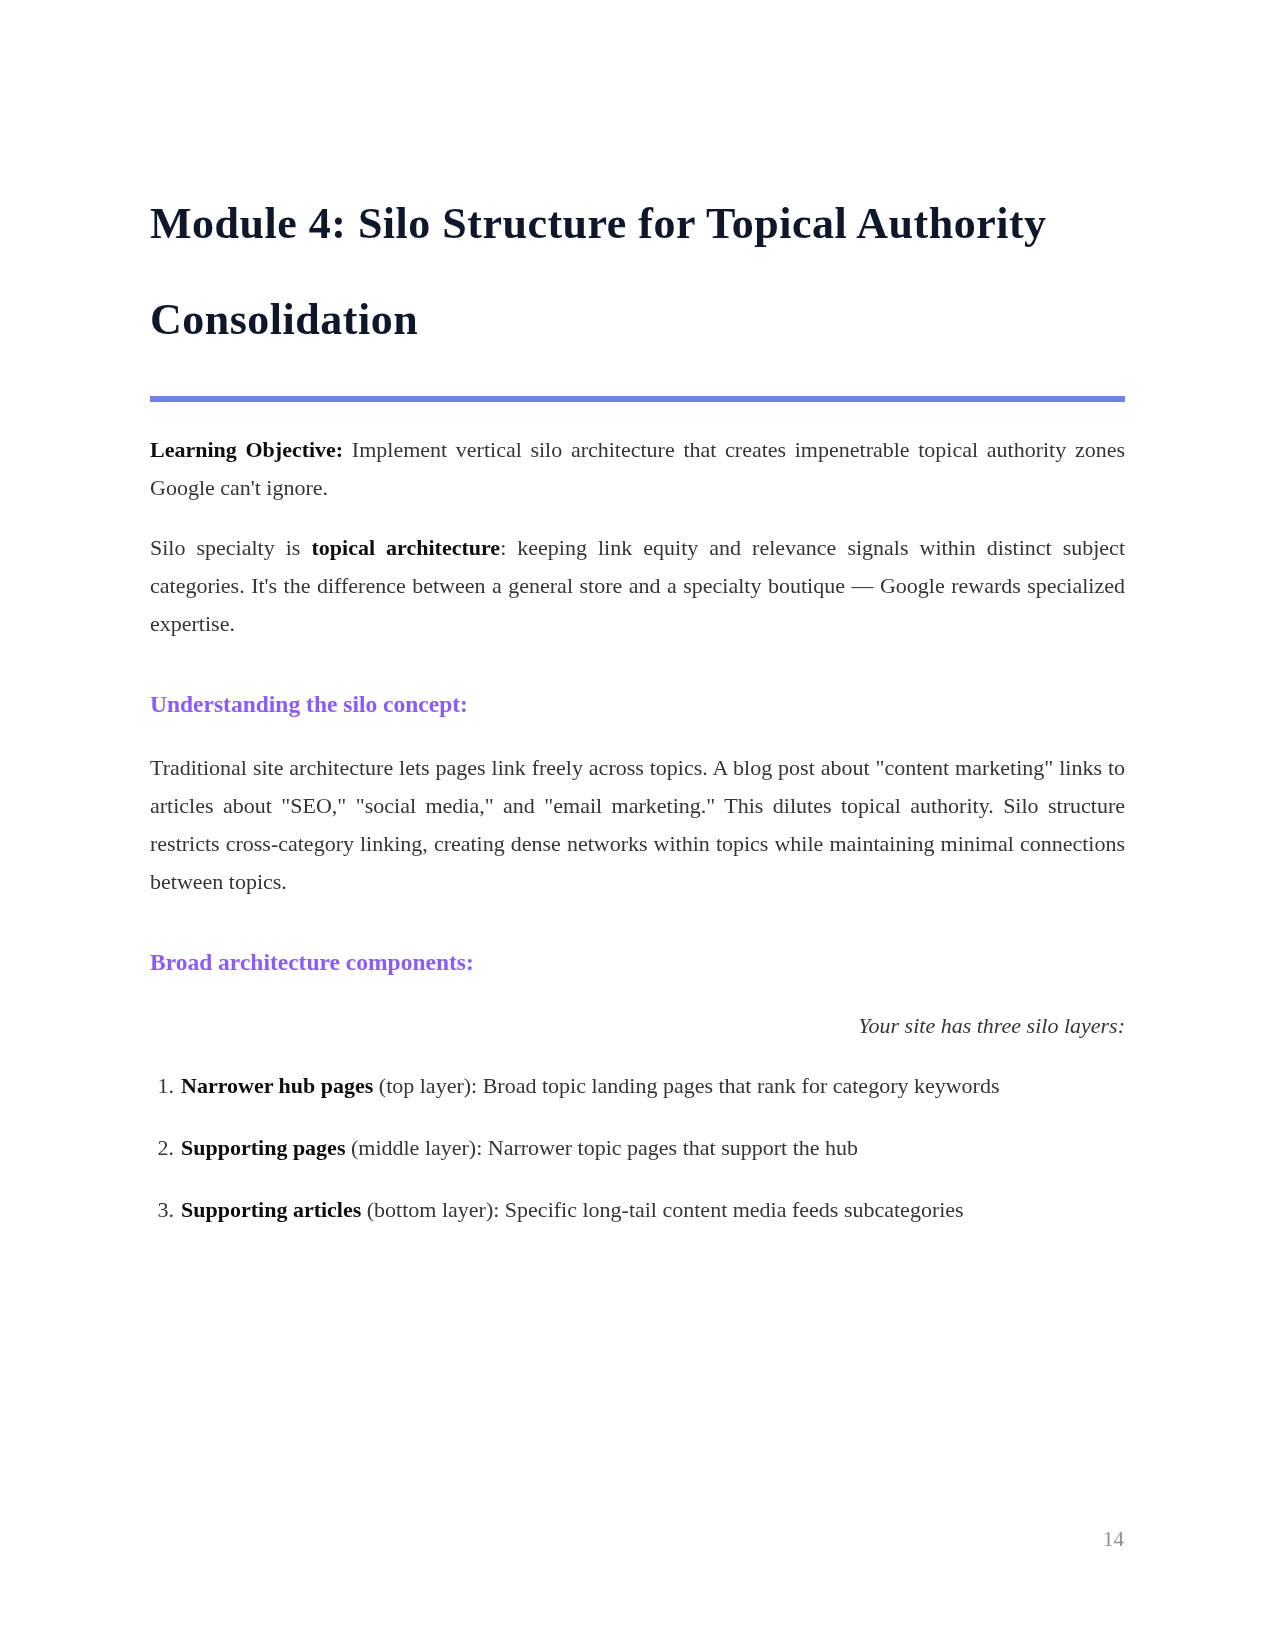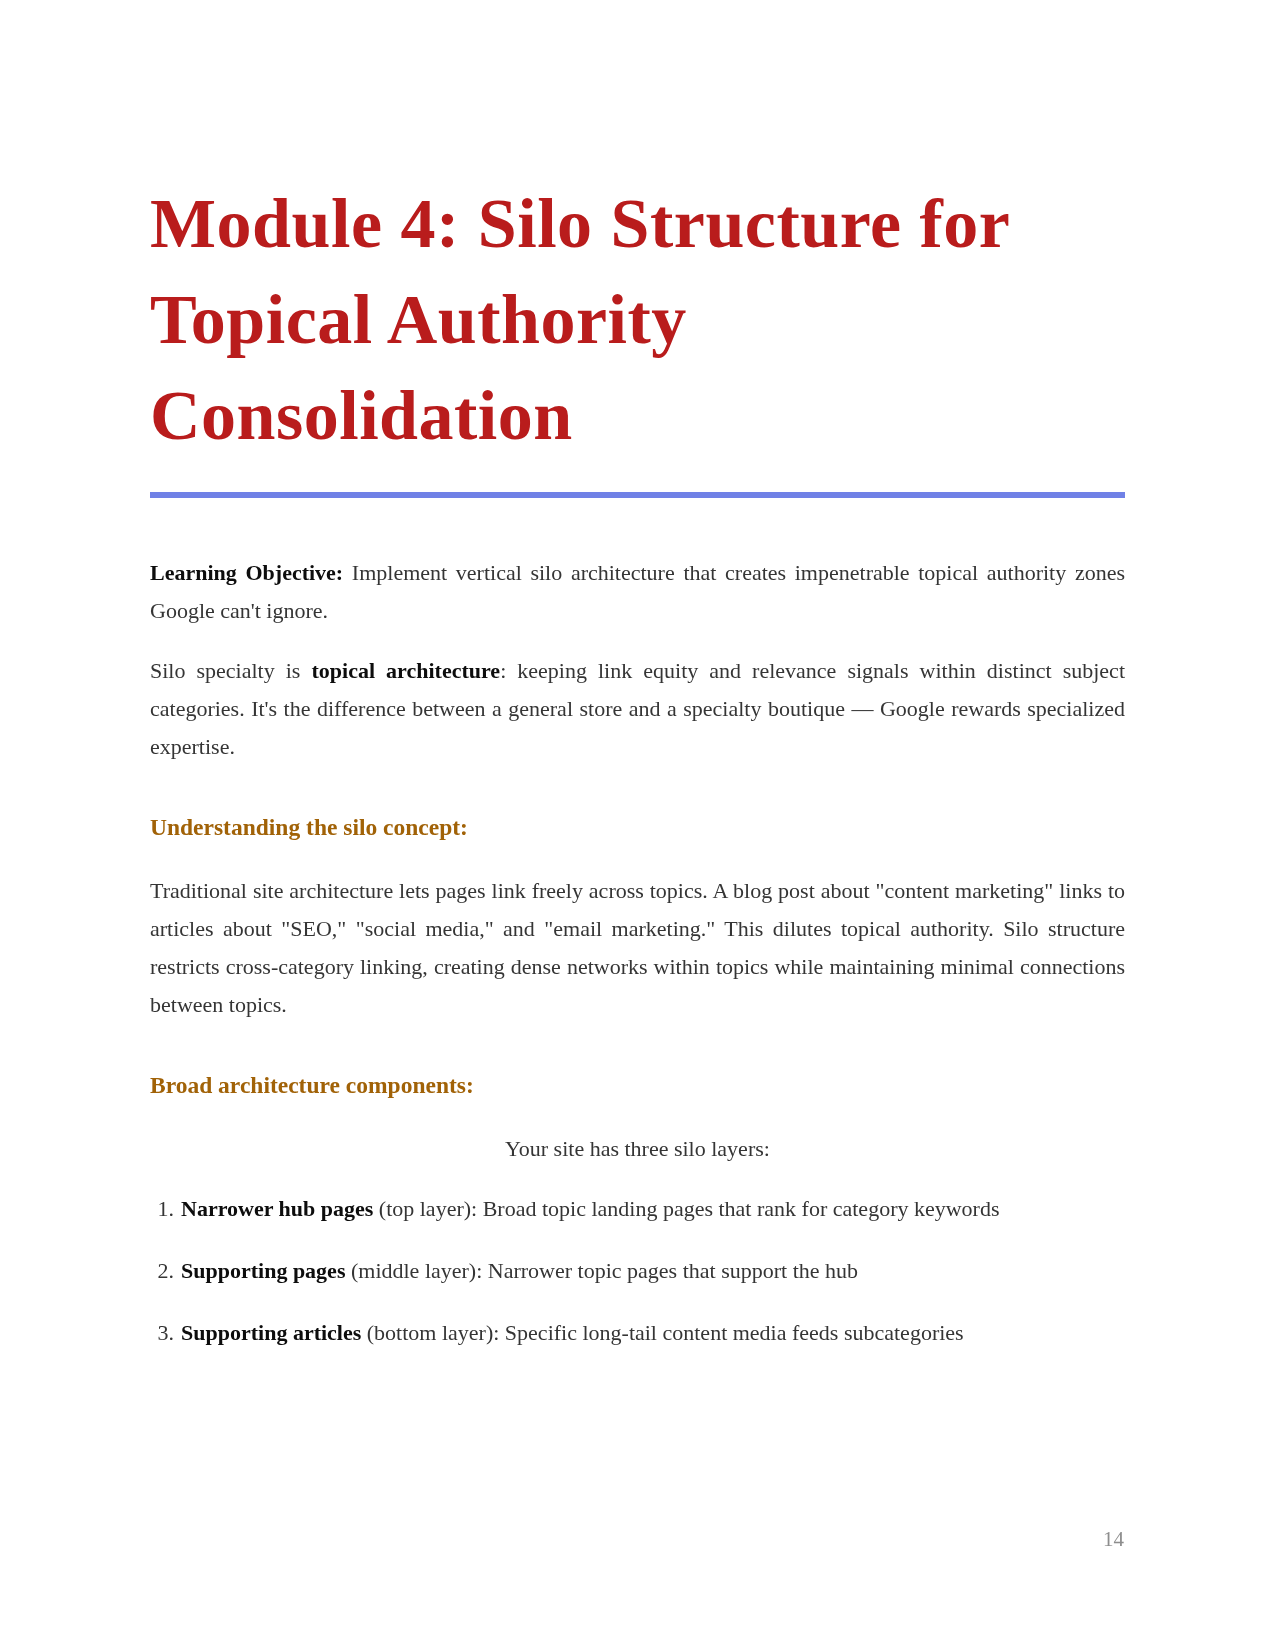--- a/index.html
+++ b/index.html
@@ -18,58 +18,59 @@
     overflow: hidden;
   }
   .doc {
     position: absolute;
     left: 150px;
     right: 150px;
     top: 0;
   }
   .doc-title {
     margin: 176px 0 0 0;
-    font-size: 70px;
+    font-size: 44px;
     line-height: 96px;
     font-weight: bold;
-    color: #b91c1c;
+    color: #0f172a;
     letter-spacing: 0.5px;
   }
   .title-divider {
     height: 6px;
     background: #7081e6;
     margin-top: 28px;
     border: none;
   }
   .body-para {
     font-size: 22px;
     line-height: 38px;
     margin: 0 0 22px 0;
     text-align: justify;
     color: #353535;
   }
   .body-para.first {
-    margin-top: 56px;
+    margin-top: 29px;
   }
   .body-para strong, .list-term {
     color: #0d0d0d;
   }
   .sub-heading {
     font-size: 23.5px;
     line-height: 38px;
     font-weight: bold;
-    color: #a16207;
+    color: #8b5cf6;
     margin: 42px 0 26px 0;
   }
   .lead-para {
     font-size: 22px;
     line-height: 38px;
     margin: 0 0 22px 0;
-    text-align: center;
+    text-align: right;
     color: #353535;
+    font-style: italic;
   }
   .list {
     margin: 0;
     padding: 0;
   }
   .list-item {
     position: relative;
     padding-left: 31px;
     margin-bottom: 24px;
     font-size: 22px;

